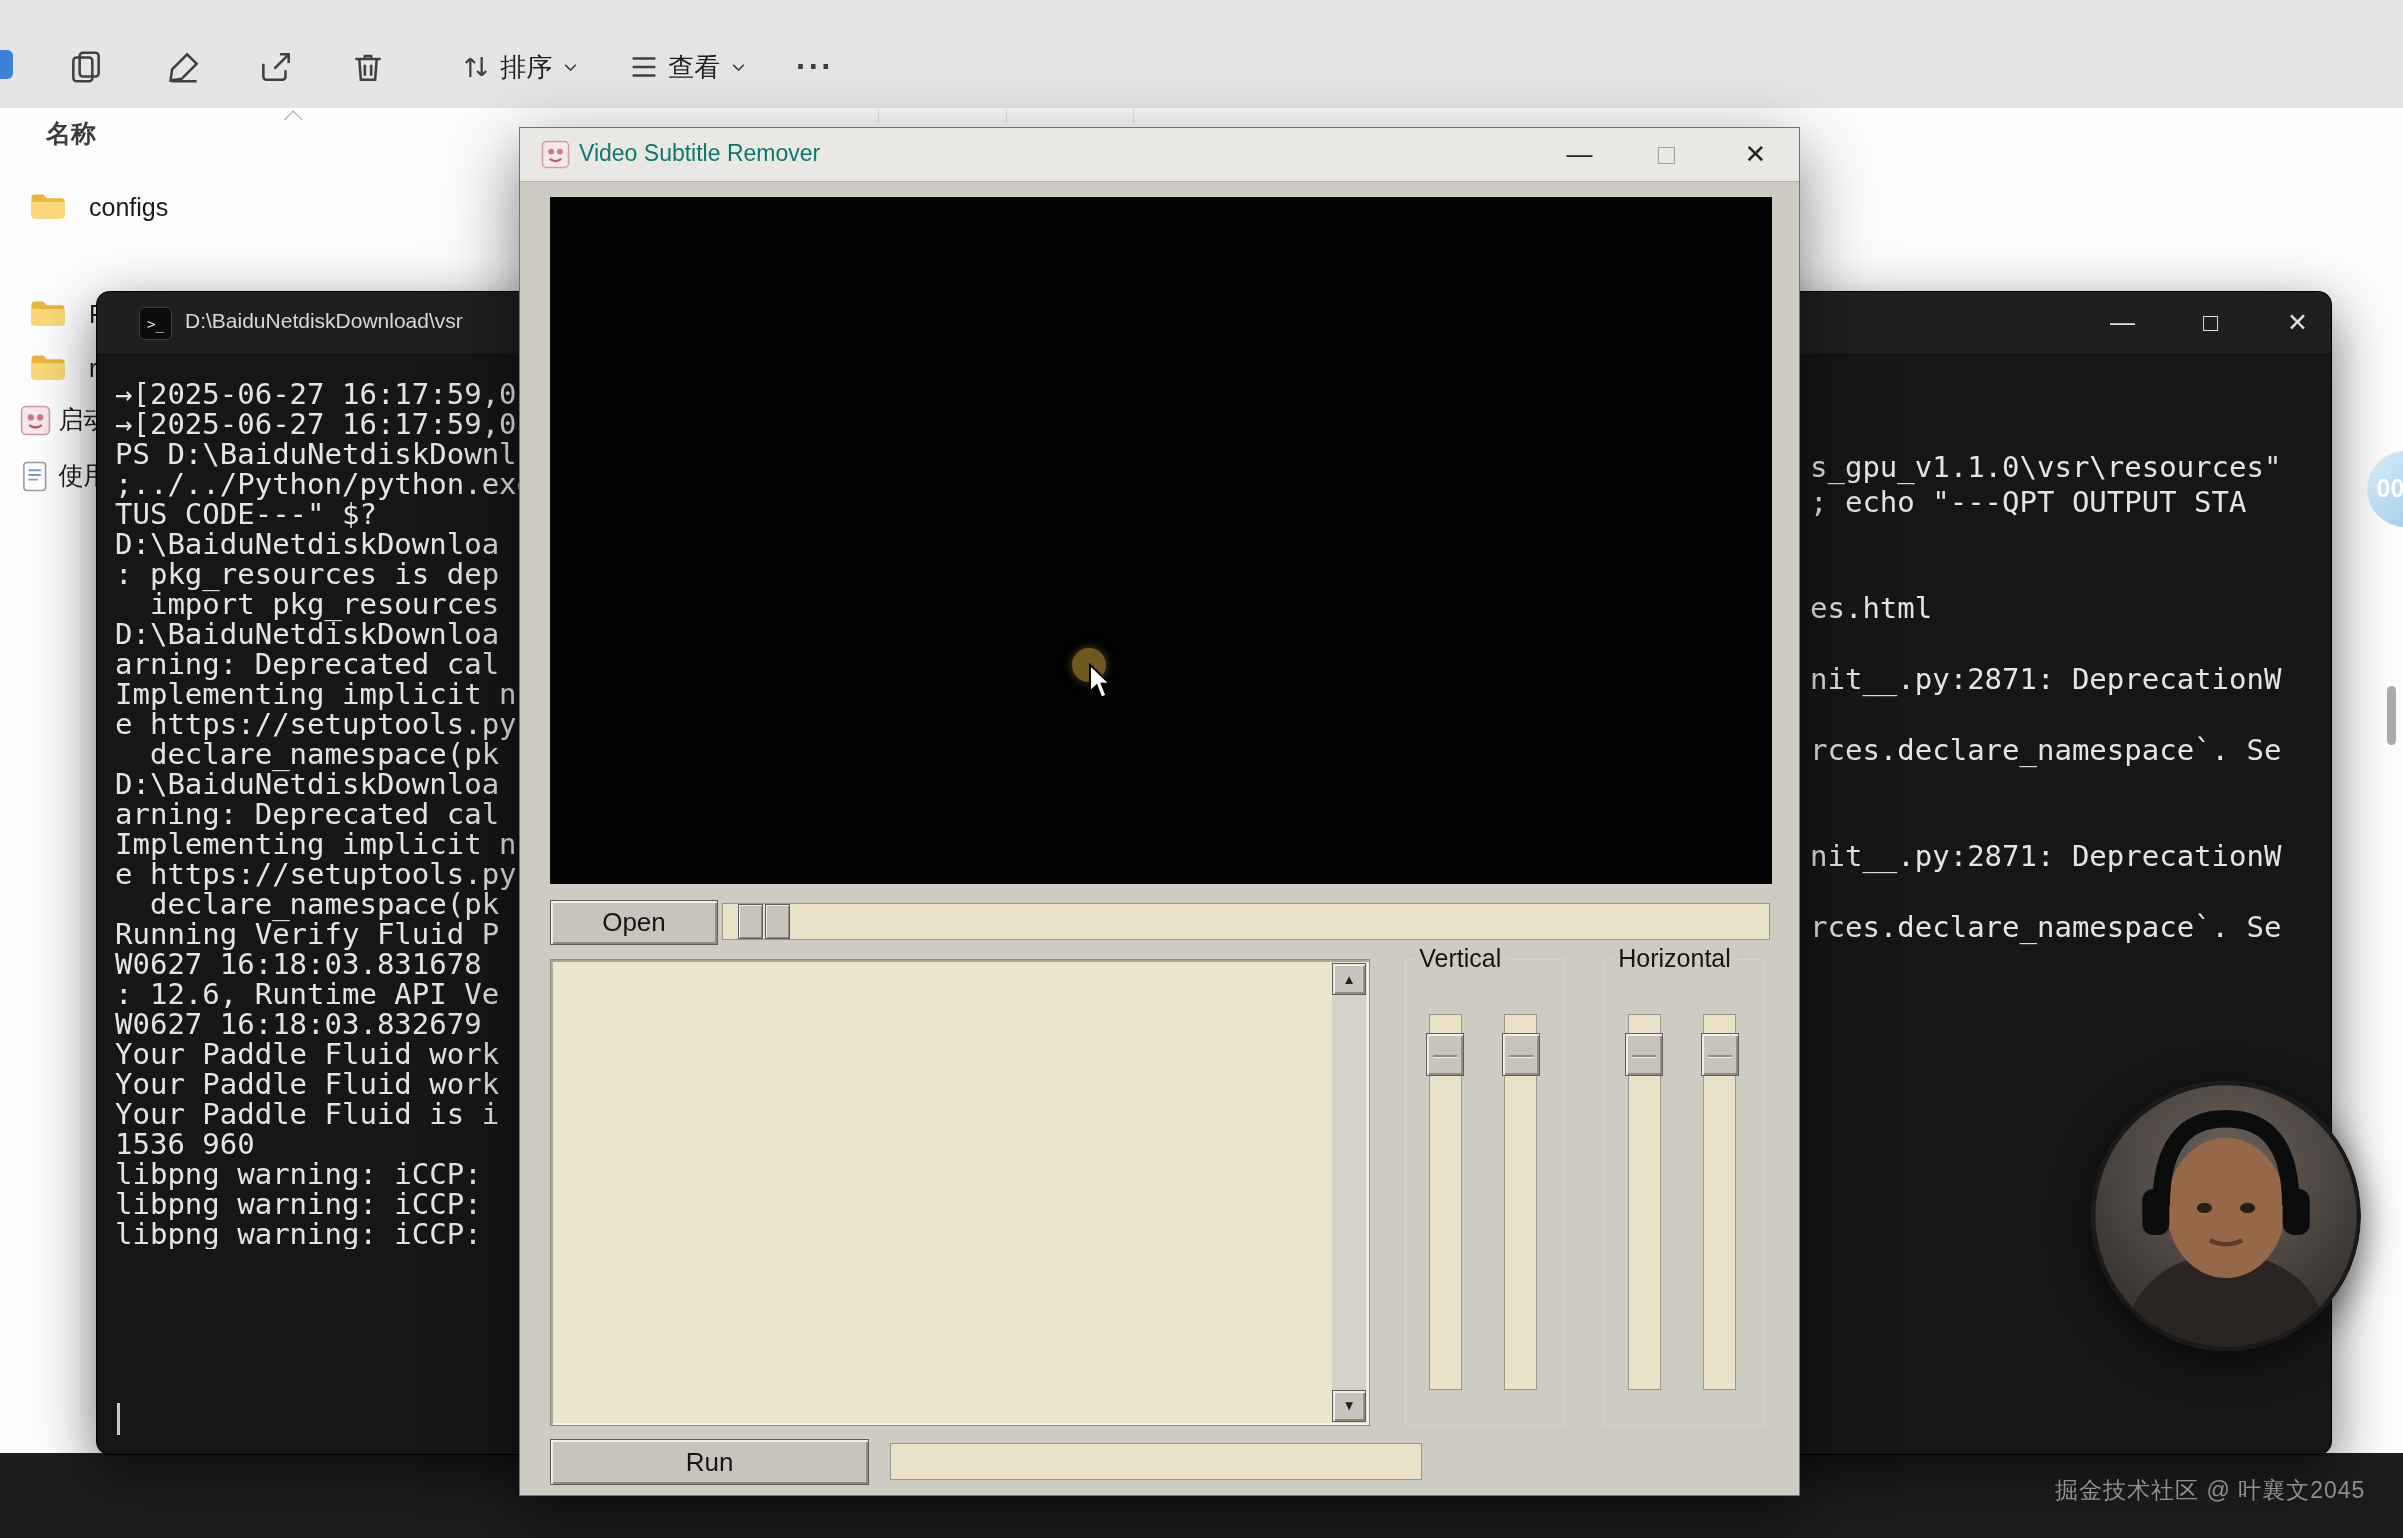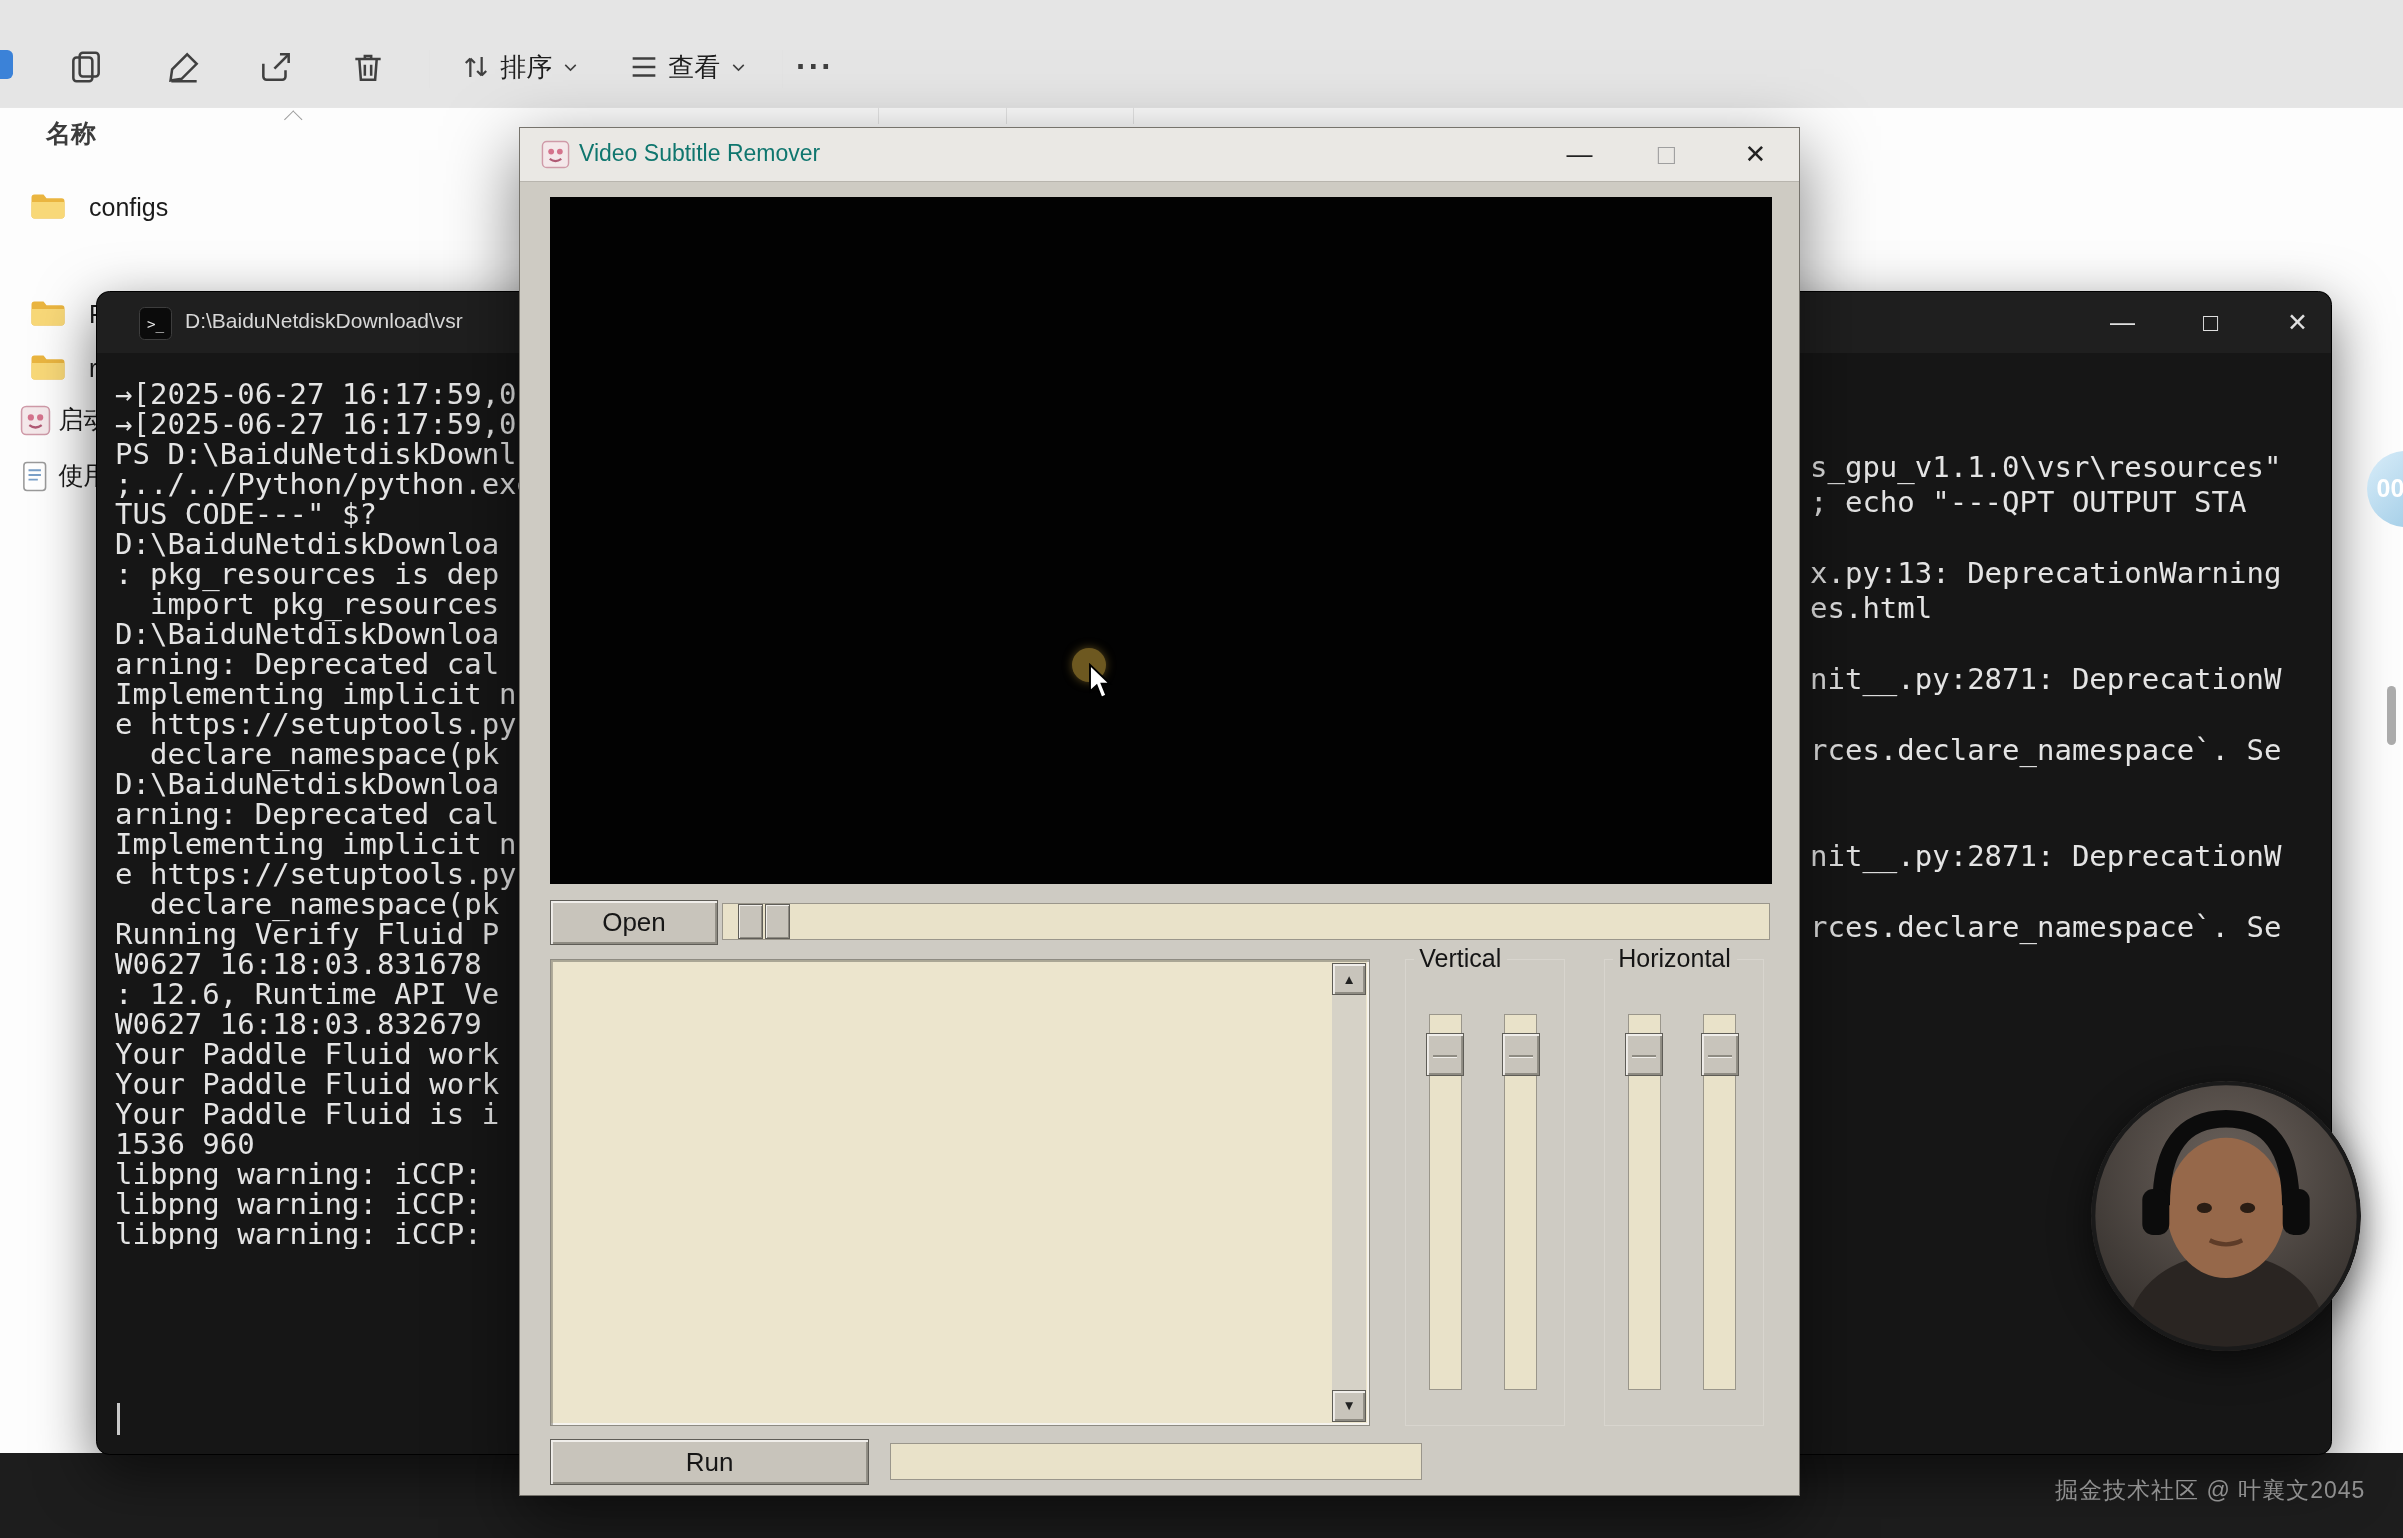--- a/index.html
+++ b/index.html
@@ -239,21 +239,20 @@
 Your Paddle Fluid work
 Your Paddle Fluid work
 Your Paddle Fluid is i
 1536 960
 libpng warning: iCCP: 
 libpng warning: iCCP: 
 libpng warning: iCCP: </pre>
 
     <div class="term-rline" style="top:158px">s_gpu_v1.1.0\vsr\resources"</div>
     <div class="term-rline" style="top:193px">; echo "---QPT OUTPUT STA</div>
-    <div class="term-rline" style="top:264px">x.py:13: DeprecationWarning</div>
     <div class="term-rline" style="top:299px">es.html</div>
     <div class="term-rline" style="top:370px">nit__.py:2871: DeprecationW</div>
     <div class="term-rline" style="top:441px">rces.declare_namespace`. Se</div>
     <div class="term-rline" style="top:547px">nit__.py:2871: DeprecationW</div>
     <div class="term-rline" style="top:618px">rces.declare_namespace`. Se</div>
 
     <div class="term-cursor"></div>
   </div>
 
   <div class="vsr">

